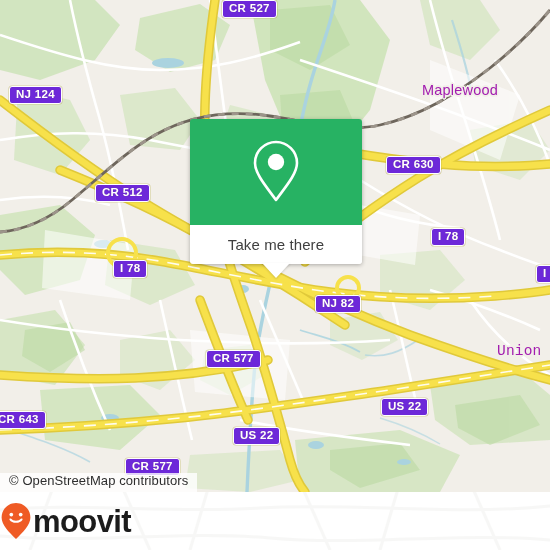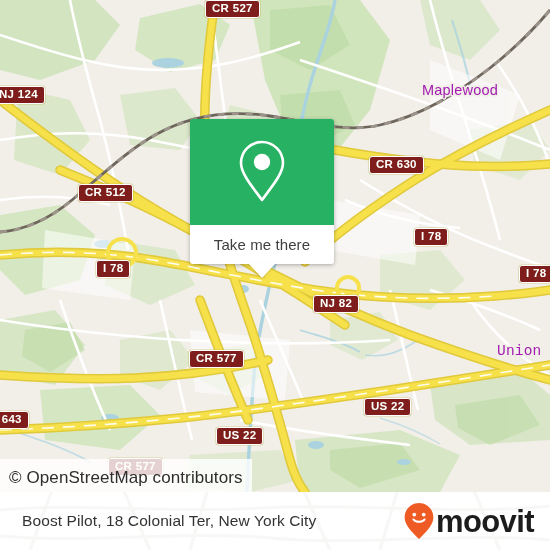--- a/index.html
+++ b/index.html
@@ -38,40 +38,41 @@
     white-space: nowrap;
     text-shadow:
        1.6px 0 #f2efe9, -1.6px 0 #f2efe9, 0 1.6px #f2efe9, 0 -1.6px #f2efe9,
        1.1px 1.1px #f2efe9, -1.1px 1.1px #f2efe9, 1.1px -1.1px #f2efe9, -1.1px -1.1px #f2efe9;
     pointer-events: none;
   }
 
   
   .shield {
     position: absolute;
-    background: #7f1d1d;
+    background: #6d28d9;
     border: 1.4px solid #ffffff;
     border-radius: 3px;
     color: #ffffff;
     font-size: 11.5px;
     font-weight: bold;
     letter-spacing: 0.3px;
     padding: 2px 6px 3px 6px;
     line-height: 11px;
     white-space: nowrap;
     box-shadow: 0 0 0 0.6px rgba(180,170,60,0.45);
     text-shadow: 0 0 1px rgba(120,110,30,0.35);
+    margin-left: 17px;
   }
 
   
   #popup-card {
     position: absolute;
     left: 190px;
     top: 119px;
-    width: 144px;
+    width: 172px;
     border-radius: 3px;
     overflow: visible;
     box-shadow: 0 1px 4px rgba(0,0,0,0.30);
     z-index: 40;
   }
   #popup-top {
     background: #27b263;
     height: 106px;
     border-radius: 3px 3px 0 0;
     display: flex;
@@ -103,22 +104,22 @@
     filter: drop-shadow(0 1px 1px rgba(0,0,0,0.16));
   }
 
   
   #attribution {
     position: absolute;
     left: 0;
     bottom: 0;
     background: rgba(255,255,255,0.80);
     color: #2e2e2e;
-    font-size: 17px;
-    padding: 9px 9px 4px 9px;
+    font-size: 13px;
+    padding: 0 9px 4px 9px;
     letter-spacing: 0.1px;
     z-index: 50;
     white-space: nowrap;
   }
 
   
   #footer {
     position: absolute;
     left: 0;
     top: 492px;
@@ -296,21 +297,21 @@
     <div class="place-label" style="left:422px; top:82px;">Maplewood</div>
     <div class="place-label" style="left:497px; top:343px;font-family:Liberation Mono, monospace;">Union</div>
 
     <div class="shield" style="left:205px; top:0px;">CR 527</div>
     <div class="shield" style="left:-8px; top:86px;">NJ 124</div>
     <div class="shield" style="left:369px; top:156px;">CR 630</div>
     <div class="shield" style="left:78px; top:184px;">CR 512</div>
     <div class="shield" style="left:414px; top:228px;">I 78</div>
     <div class="shield" style="left:96px; top:260px;">I 78</div>
     <div class="shield" style="left:519px; top:265px;">I 78</div>
-    <div class="shield" style="left:313px; top:295px;">NJ 82</div>
+    <div class="shield" style="left:298px; top:295px;">NJ 82</div>
     <div class="shield" style="left:189px; top:350px;">CR 577</div>
     <div class="shield" style="left:364px; top:398px;">US 22</div>
     <div class="shield" style="left:216px; top:427px;">US 22</div>
     <div class="shield" style="left:-26px; top:411px;">CR 643</div>
     <div class="shield" style="left:108px; top:458px;">CR 577</div>
 
     <div id="popup-card">
       <div id="popup-top">
         <svg width="56" height="70" viewBox="0 0 56 70" xmlns="http://www.w3.org/2000/svg">
           <path d="M28 5 C16.4 5 7 14.4 7 26 C7 37 19 50.5 28 63 C37 50.5 49 37 49 26 C49 14.4 39.6 5 28 5 Z" fill="none" stroke="#ffffff" stroke-width="2.6" stroke-linejoin="round"></path>
@@ -336,21 +337,20 @@
         <path d="M120,-10 L150,58"></path>
         <path d="M210,-10 L190,58"></path>
         <path d="M300,-10 L330,58"></path>
         <path d="M400,-10 L380,58"></path>
         <path d="M470,-10 L500,58"></path>
         <path d="M0,18 C80,10 170,22 260,16 C350,10 450,24 550,14"></path>
         <path d="M0,44 C90,52 180,38 270,46 C360,54 460,40 550,48"></path>
       </g>
     </svg>
 
-    <div id="footer-address">Boost Pilot, 18 Colonial Ter, New York City</div>
 
     <div id="footer-logo">
       <svg width="32" height="38" viewBox="0 0 32 38" xmlns="http://www.w3.org/2000/svg">
         <path d="M16 1 C8 1 1.6 7.4 1.6 15.4 C1.6 23 9 30 16 37 C23 30 30.4 23 30.4 15.4 C30.4 7.4 24 1 16 1 Z" fill="#ef5b25"></path>
         <circle cx="11.3" cy="12.6" r="1.85" fill="#ffffff"></circle>
         <circle cx="20.7" cy="12.6" r="1.85" fill="#ffffff"></circle>
         <path d="M10.4 17.4 C12.6 20.6 19.4 20.6 21.6 17.4" fill="none" stroke="#ffffff" stroke-width="1.9" stroke-linecap="round"></path>
       </svg>
       <span id="logo-word">moovit</span>
     </div>

